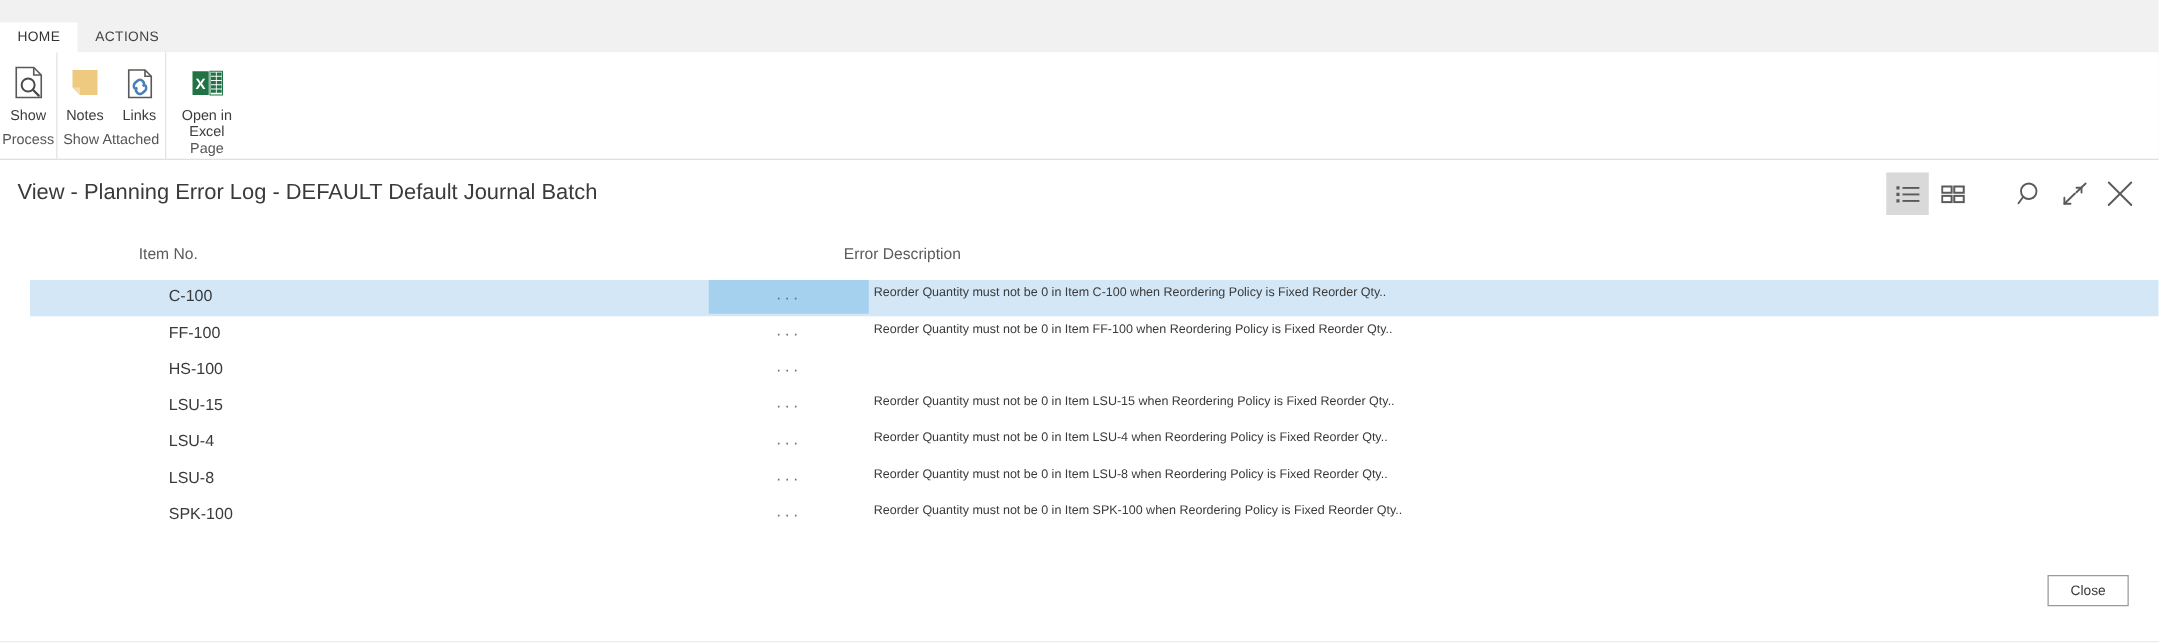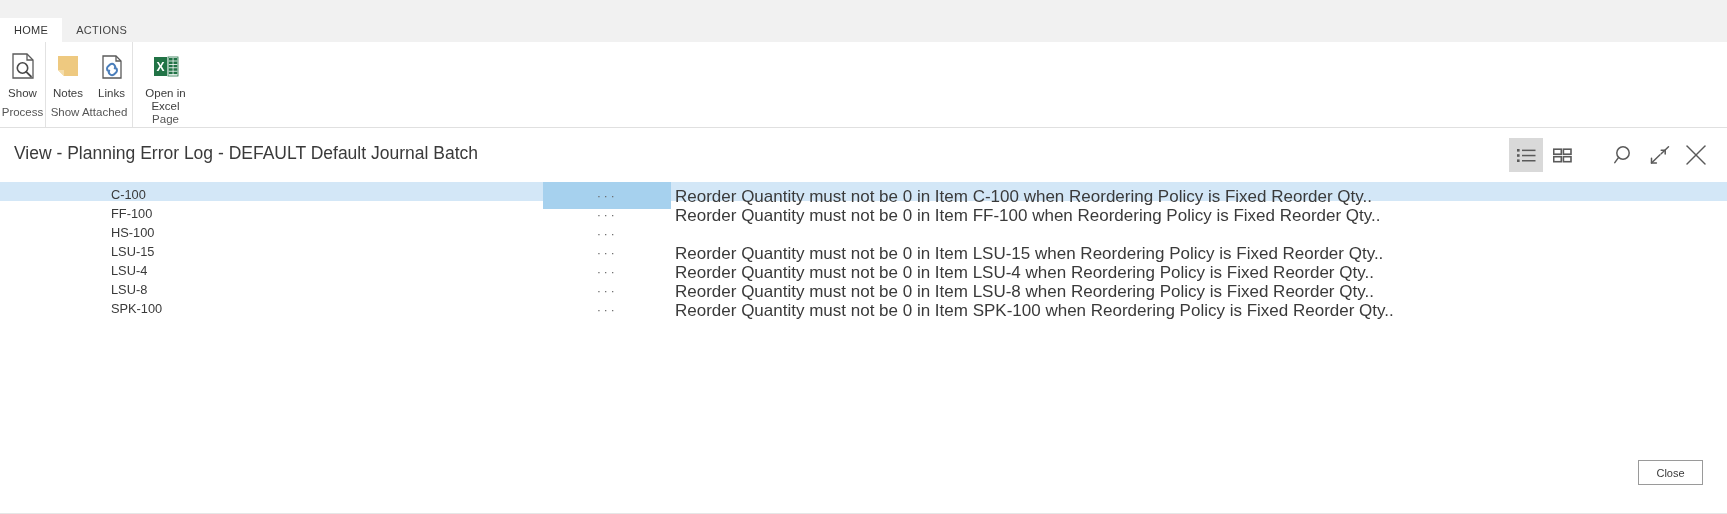--- a/index.html
+++ b/index.html
@@ -61,31 +61,31 @@
 
   
   .grid { position:absolute; left:0; top:182px; width:1727px; }
   .grid-head { height:42px; position:relative; }
   .th {
     position:absolute; top:14px; font-size:12.5px; color:#5a5a5a; white-space:nowrap;
   }
   .th.item-no { left:111px; }
   .th.err-desc { left:675px; }
 
-  .row { position:relative; height:19px; }
+  .row { position:relative; height:29px;margin-left:24px; }
   .row .c-item {
     position:absolute; left:111px; top:5px; font-size:12.8px; color:#3a3a3a; white-space:nowrap;
   }
   .row .c-dots {
     position:absolute; left:543px; top:0; width:128px; height:27px;
     display:flex; align-items:center; justify-content:center;
     font-size:13px; letter-spacing:2.5px; color:#6b6b6b; cursor:default;
   }
   .row .c-err {
-    position:absolute; left:675px; top:5px; font-size:17px; color:#3a3a3a; white-space:nowrap;
+    position:absolute; left:675px; top:5px; font-size:10px; color:#3a3a3a; white-space:nowrap;
   }
   .row.selected { background:#d3e7f7; }
   .row.selected .c-dots { background:#a6d1ee; }
 
   
   .footer { position:absolute; left:0; bottom:0; width:1727px; height:60px; background:#fff; }
   .close-btn {
     position:absolute; right:24px; top:6px; width:65px; height:25px;
     border:1px solid #9a9a9a; background:#ffffff;
     font-size:11px; color:#3a3a3a; font-family:"Liberation Sans", sans-serif;
@@ -247,20 +247,24 @@
           <svg width="24" height="24" viewBox="0 0 24 24">
             <line x1="3" y1="3" x2="21" y2="21" stroke="#5a5a5a" stroke-width="1.5" stroke-linecap="round"></line>
             <line x1="21" y1="3" x2="3" y2="21" stroke="#5a5a5a" stroke-width="1.5" stroke-linecap="round"></line>
           </svg>
         </span>
       </div>
     </div>
   </div>
 
   <div class="grid">
+    <div class="grid-head">
+      <div class="th item-no">Item No.</div>
+      <div class="th err-desc">Error Description</div>
+    </div>
     <div id="rows-host">
         <div class="row selected">
           <div class="c-item">C-100</div>
           <div class="c-dots">···</div>
           <div class="c-err">Reorder Quantity must not be 0 in Item C-100 when Reordering Policy is Fixed Reorder Qty..</div>
         </div>
         <div class="row">
           <div class="c-item">FF-100</div>
           <div class="c-dots">···</div>
           <div class="c-err">Reorder Quantity must not be 0 in Item FF-100 when Reordering Policy is Fixed Reorder Qty..</div>

